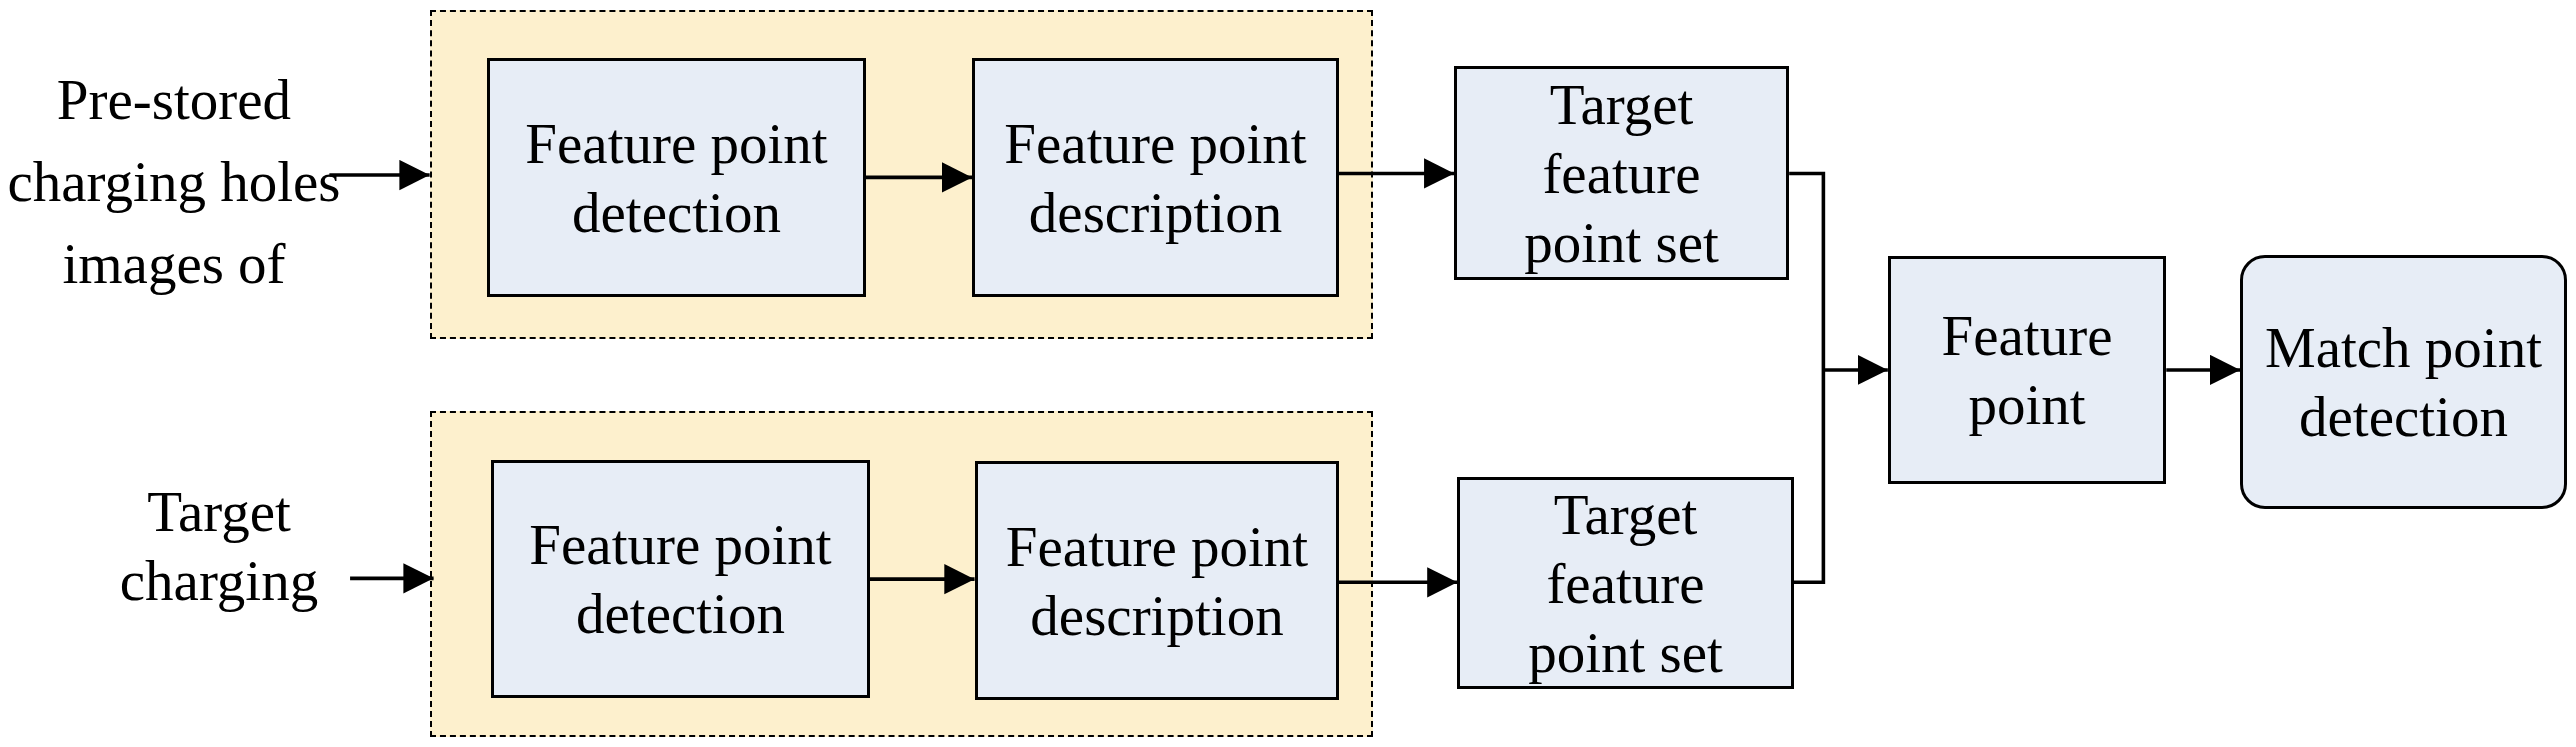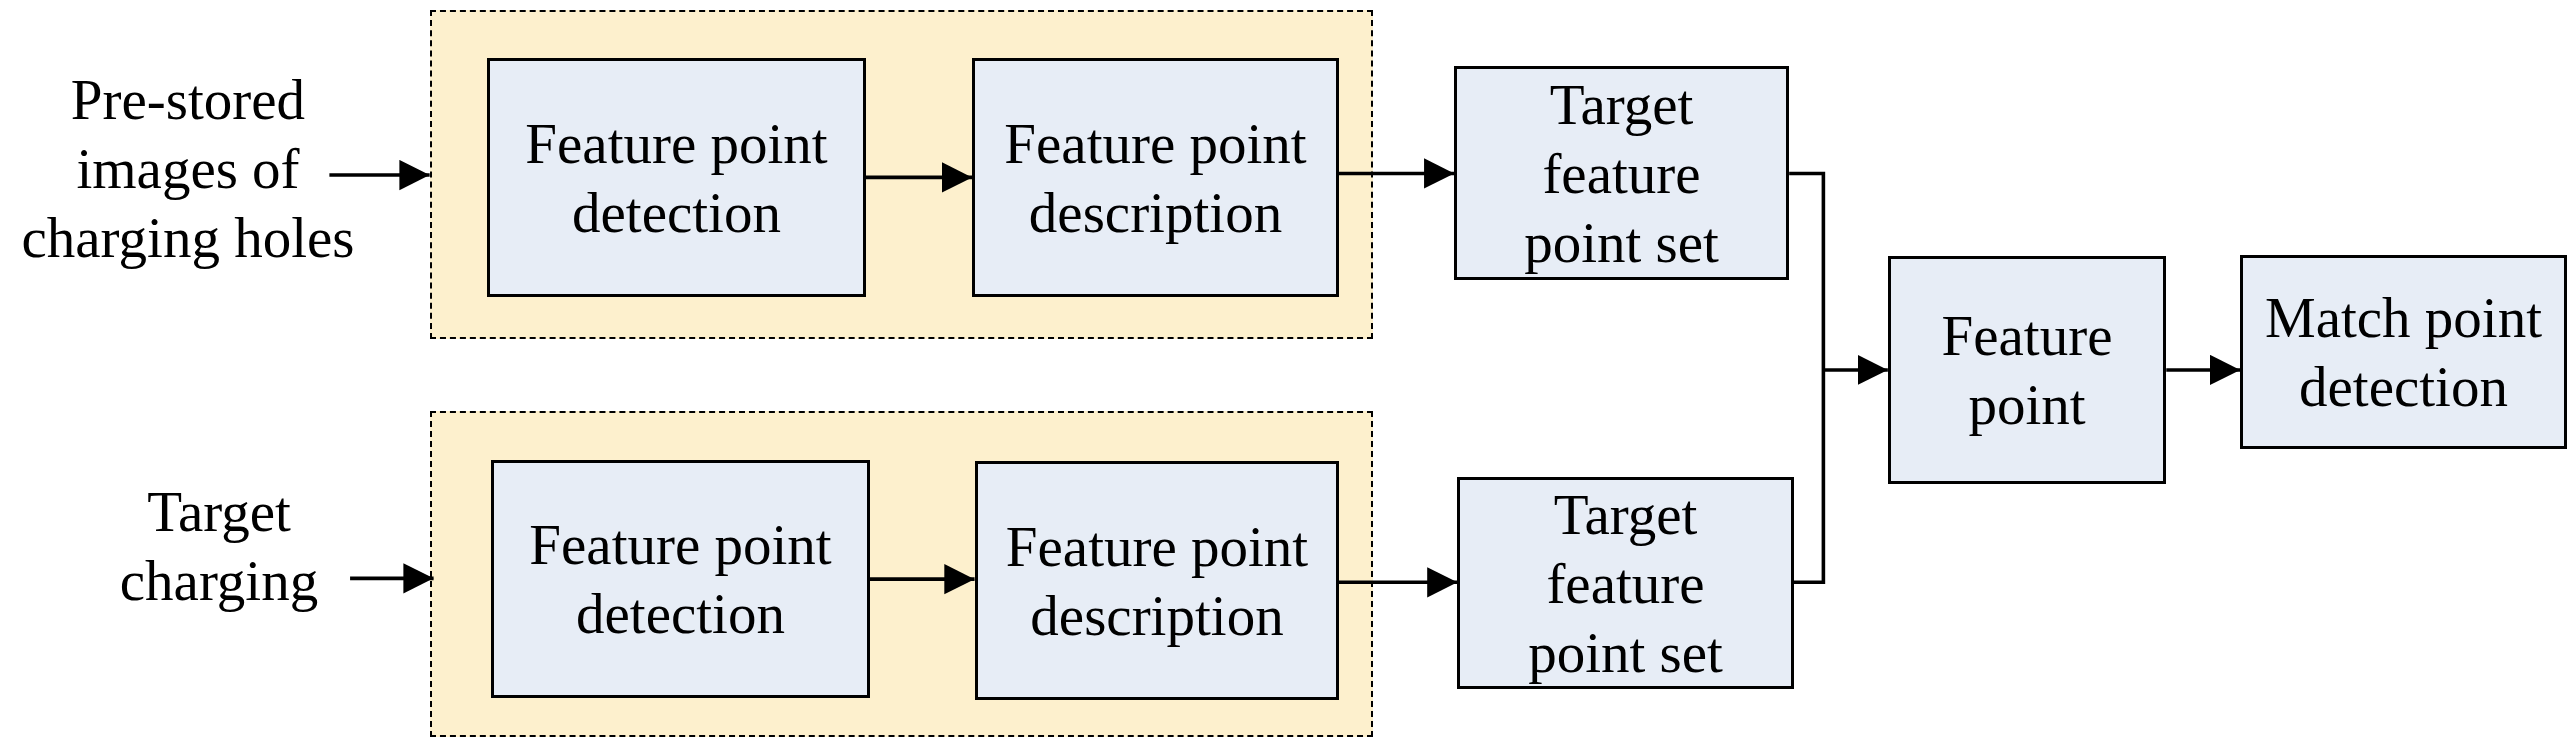--- a/index.html
+++ b/index.html
@@ -64,24 +64,24 @@
       <line x1="1683" y1="218" x2="1828" y2="218" marker-end="url(#arrow)"></line>
       <line x1="440" y1="727" x2="545" y2="727" marker-end="url(#arrow)"></line>
       <line x1="1093" y1="728" x2="1225" y2="728" marker-end="url(#arrow)"></line>
       <line x1="1683" y1="732" x2="1832" y2="732" marker-end="url(#arrow)"></line>
       <polyline points="2249,218 2292,218 2292,732 2255,732"></polyline>
       <line x1="2292" y1="465" x2="2373" y2="465" marker-end="url(#arrow)"></line>
       <line x1="2723" y1="465" x2="2816" y2="465" marker-end="url(#arrow)"></line>
     </g>
   </svg>
 
-  <div class="freelabel" style="left:14px;top:65px;width:348px;">
+  <div class="freelabel" style="left:0px;top:65px;width:348px;gap:13px;">
     <span>Pre-stored</span>
+    <span>charging holes</span>
     <span>images of</span>
-    <span>charging holes</span>
   </div>
   <div class="freelabel" style="left:76px;top:477px;width:286px;">
     <span>Target</span>
     <span>charging</span>
   </div>
 
   <div class="node" style="left:487px;top:58px;width:379px;height:239px;">
     <span>Feature point</span>
     <span>detection</span>
   </div>
@@ -106,19 +106,19 @@
   <div class="node" style="left:1457px;top:477px;width:337px;height:212px;">
     <span>Target</span>
     <span>feature</span>
     <span>point set</span>
   </div>
 
   <div class="node" style="left:1888px;top:256px;width:278px;height:228px;">
     <span>Feature</span>
     <span>point</span>
   </div>
-  <div class="node" style="left:2240px;top:255px;width:327px;height:194px;">
+  <div class="node" style="left:2240px;top:255px;width:327px;height:254px;border-radius:25px;">
     <span>Match point</span>
     <span>detection</span>
   </div>
 
 </div>
 
 
 </body></html>

